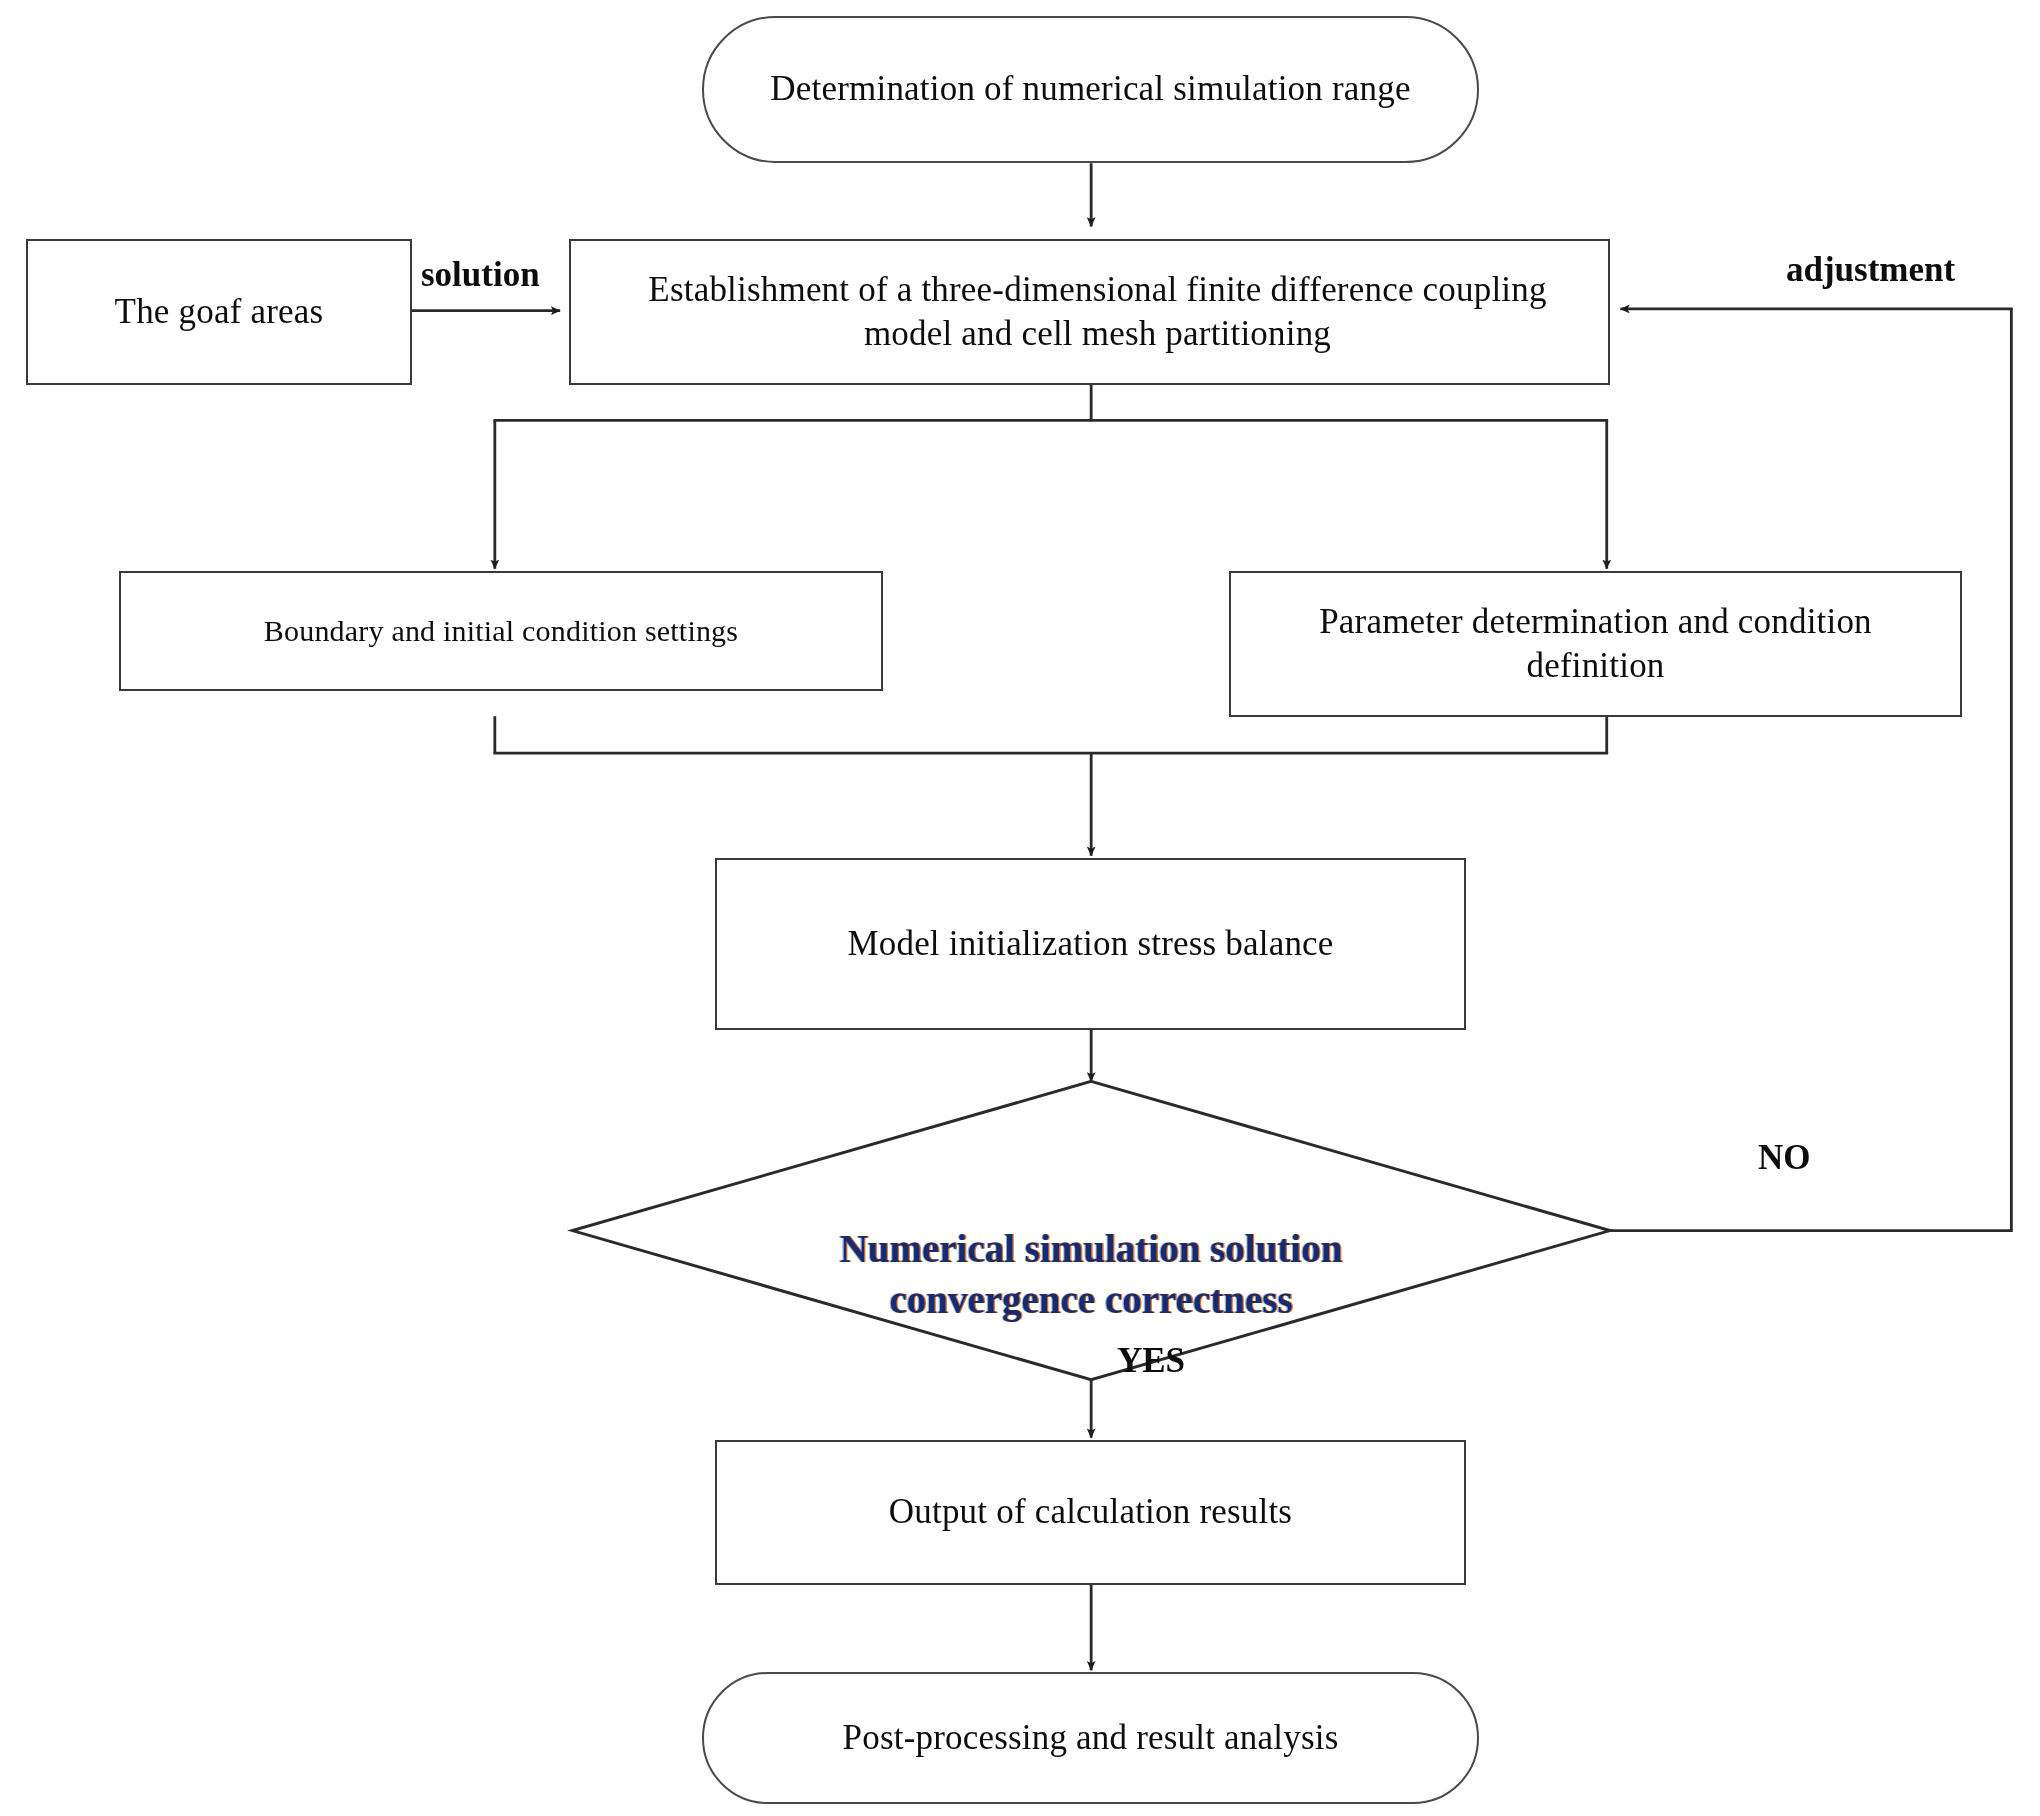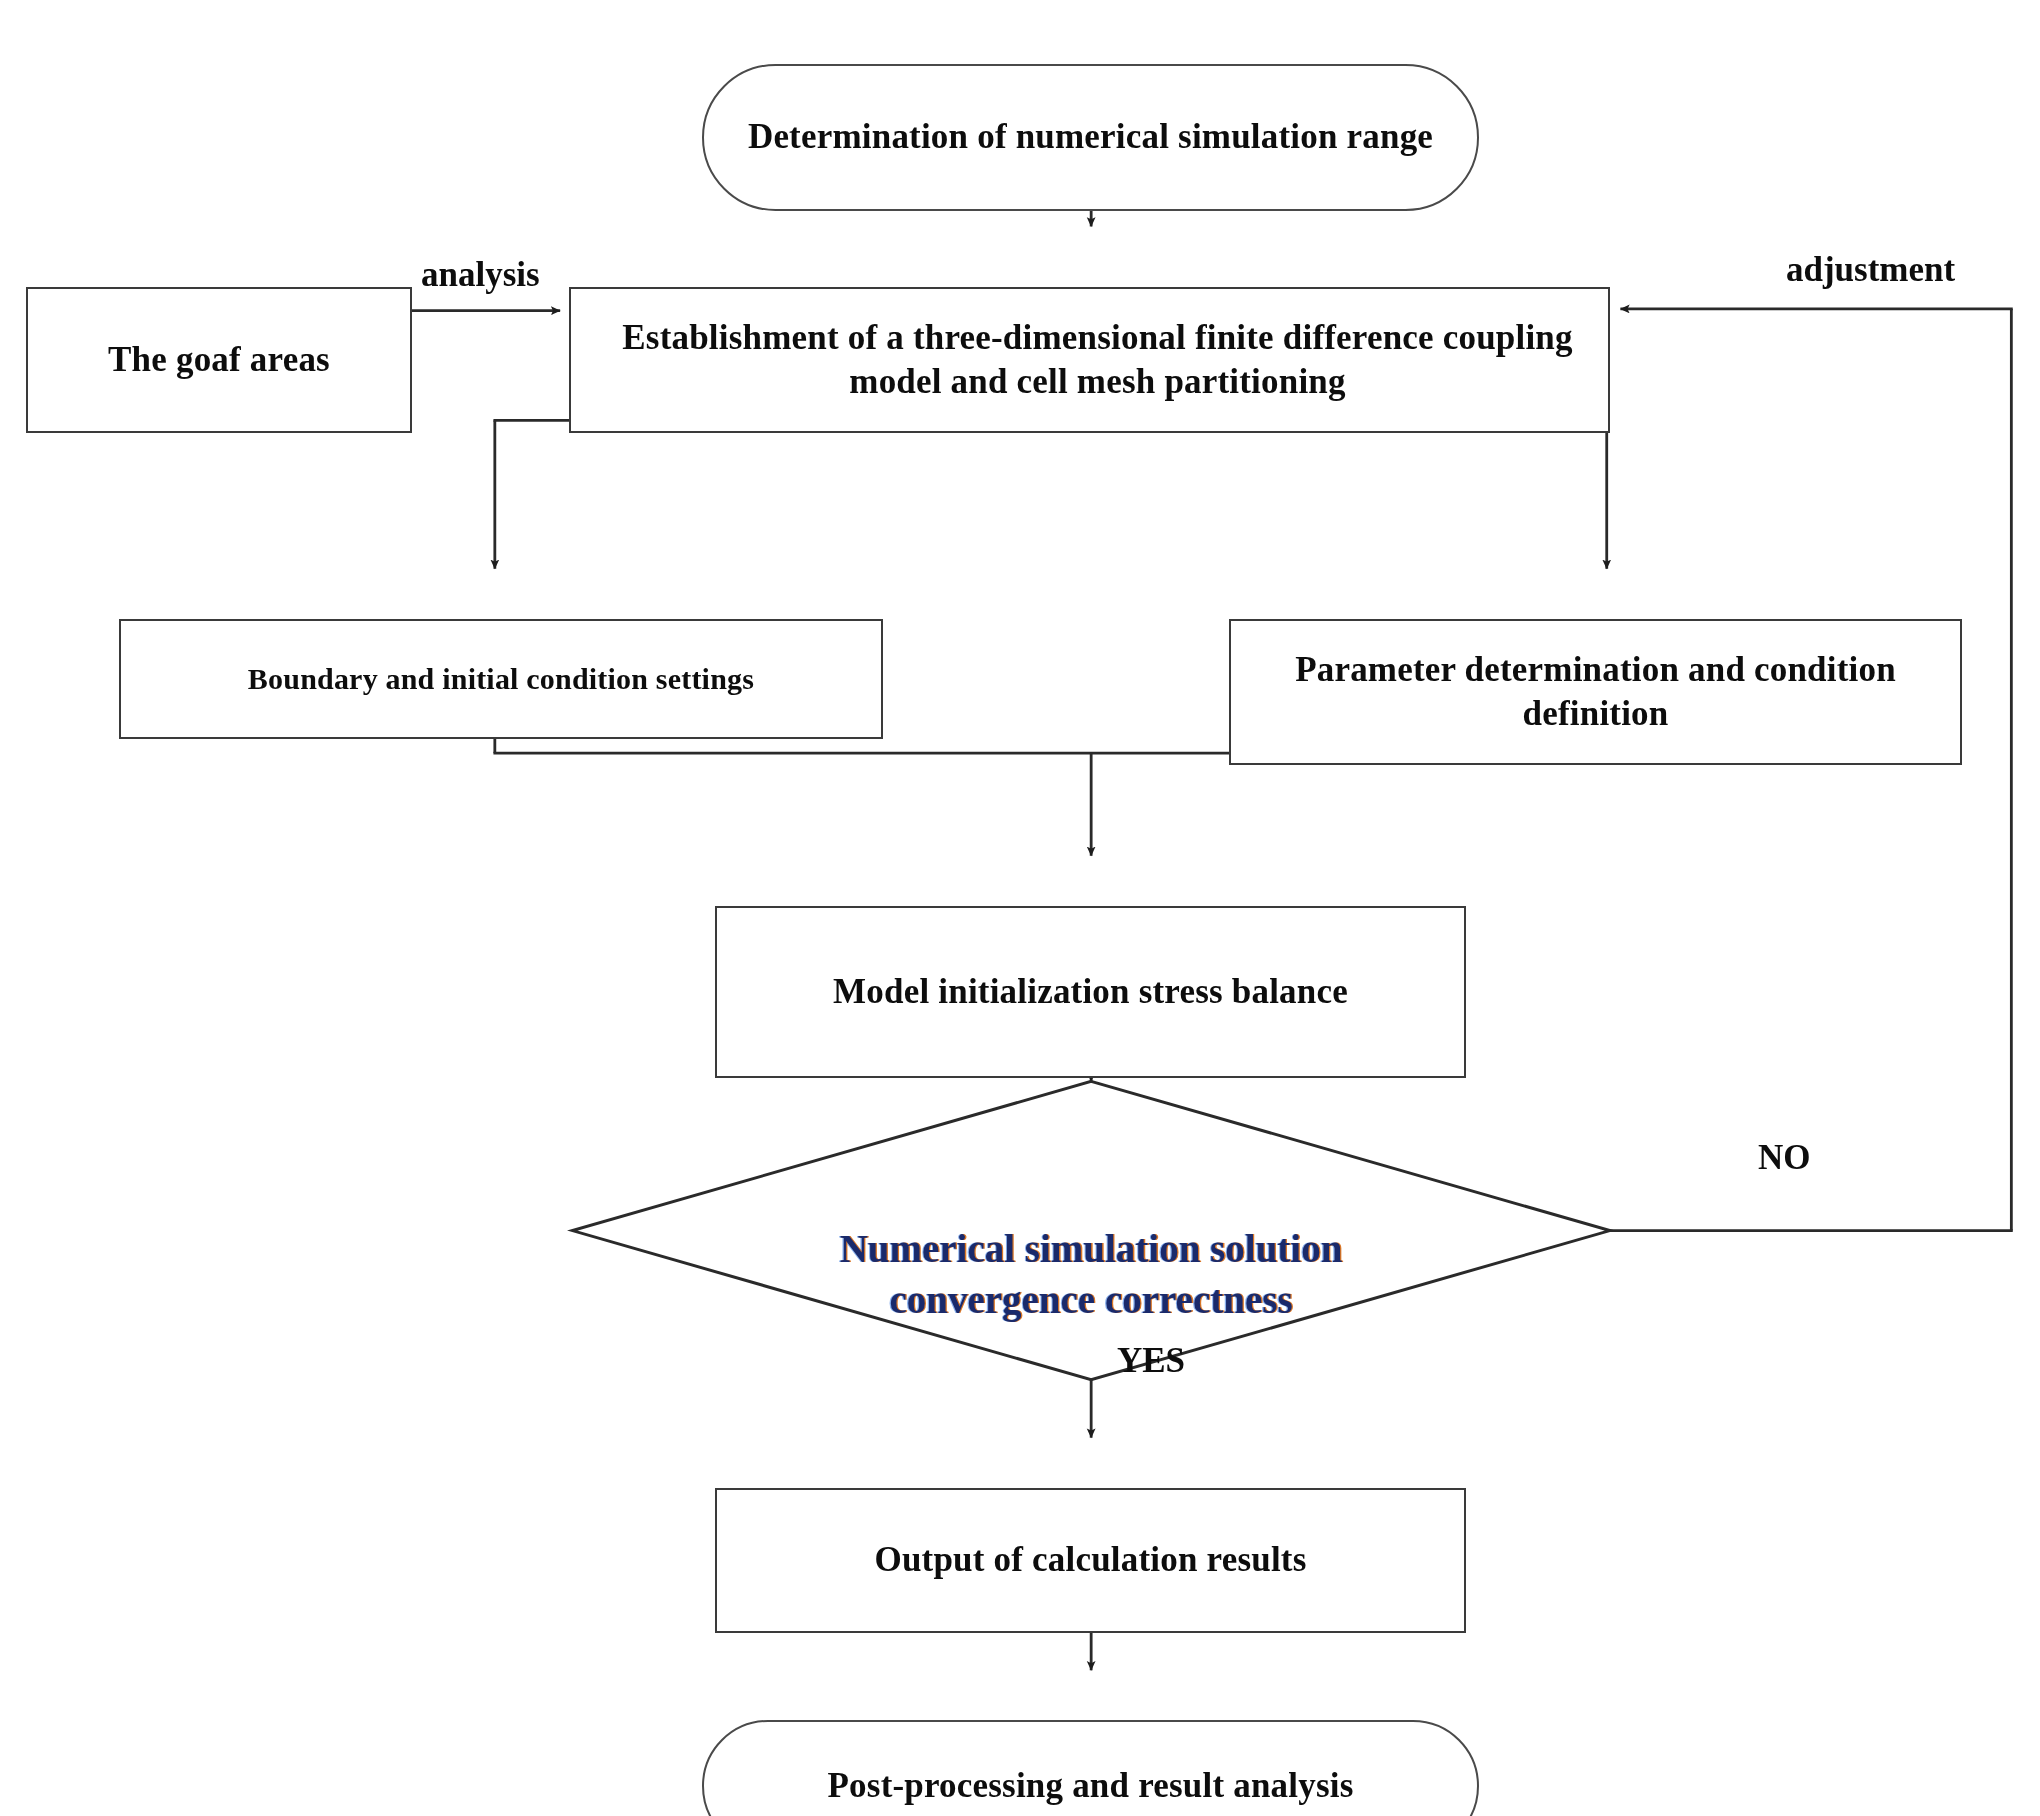--- a/index.html
+++ b/index.html
@@ -26,24 +26,23 @@
   }
   .node {
     position: absolute;
     box-sizing: border-box;
     display: flex;
     align-items: center;
     justify-content: center;
     text-align: center;
     background: #ffffff;
     color: #0d0d0d;
-    font-weight: bold;
+    font-weight: normal;
     line-height: 1.26;
     letter-spacing: 0.2px;
-    margin-top: 48px;
   }
   .rect {
     border: 2.6px solid #3a3a3a;
   }
   .stadium {
     border: 2.6px solid #4a4a4a;
     border-radius: 877px;
   }
   .node .txt {
     padding: 0 23px;
@@ -162,21 +161,21 @@
   </div>
 
   <div class="node rect" style="left:715px; top:1440px; width:751px; height:145px; font-size:35px;">
     <span class="txt">Output of calculation results</span>
   </div>
 
   <div class="node stadium" style="left:702px; top:1672px; width:777px; height:132px; font-size:35px;">
     <span class="txt">Post-processing and result analysis</span>
   </div>
 
-  <div class="edge-label" style="left:421px; top:255px; font-size:35px;">analysis</div>
+  <div class="edge-label" style="left:421px; top:255px; font-size:35px;">solution</div>
 
   <div class="edge-label" style="left:1786px; top:250px; font-size:35px;">adjustment</div>
 
   <div class="edge-label" style="left:1758px; top:1138px; font-size:35px;">NO</div>
 
   <div class="edge-label" style="left:1117px; top:1341px; font-size:35px;">YES</div>
 
 </div>
 
 

